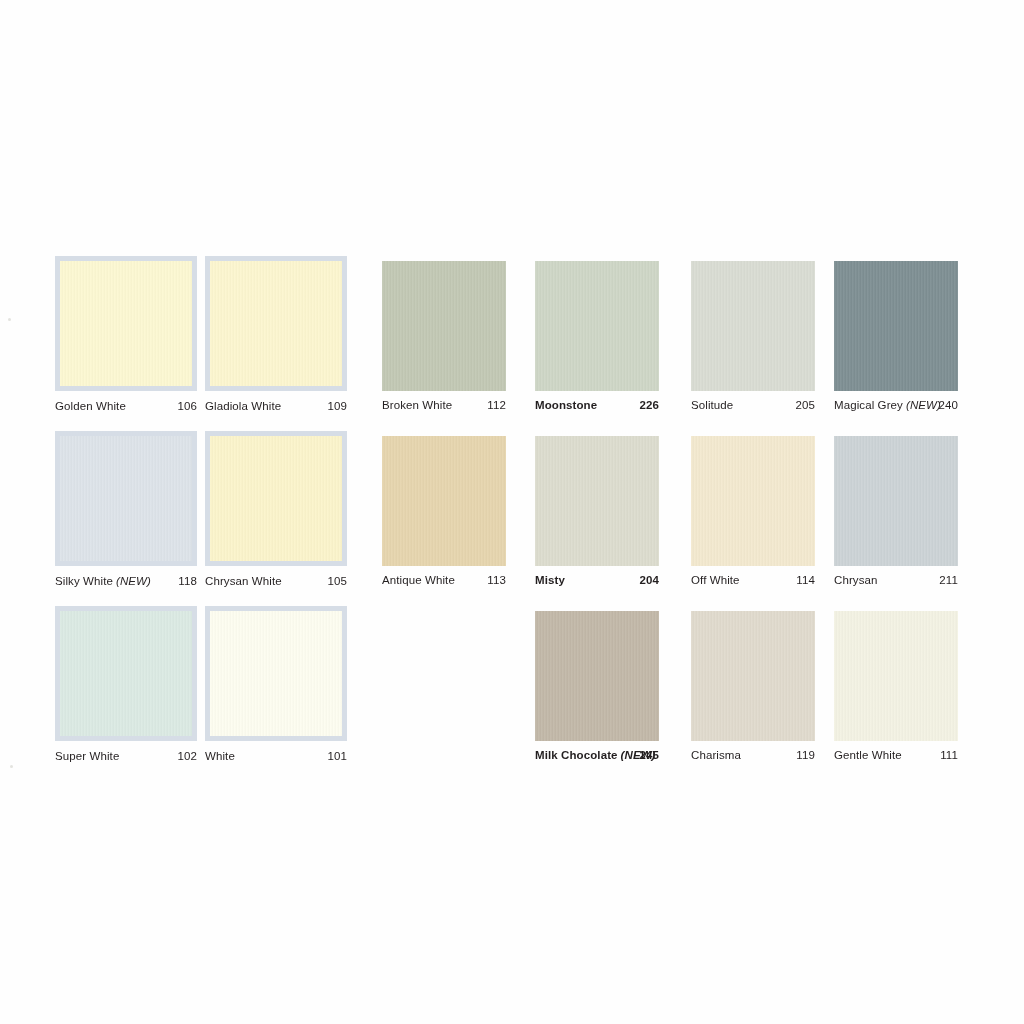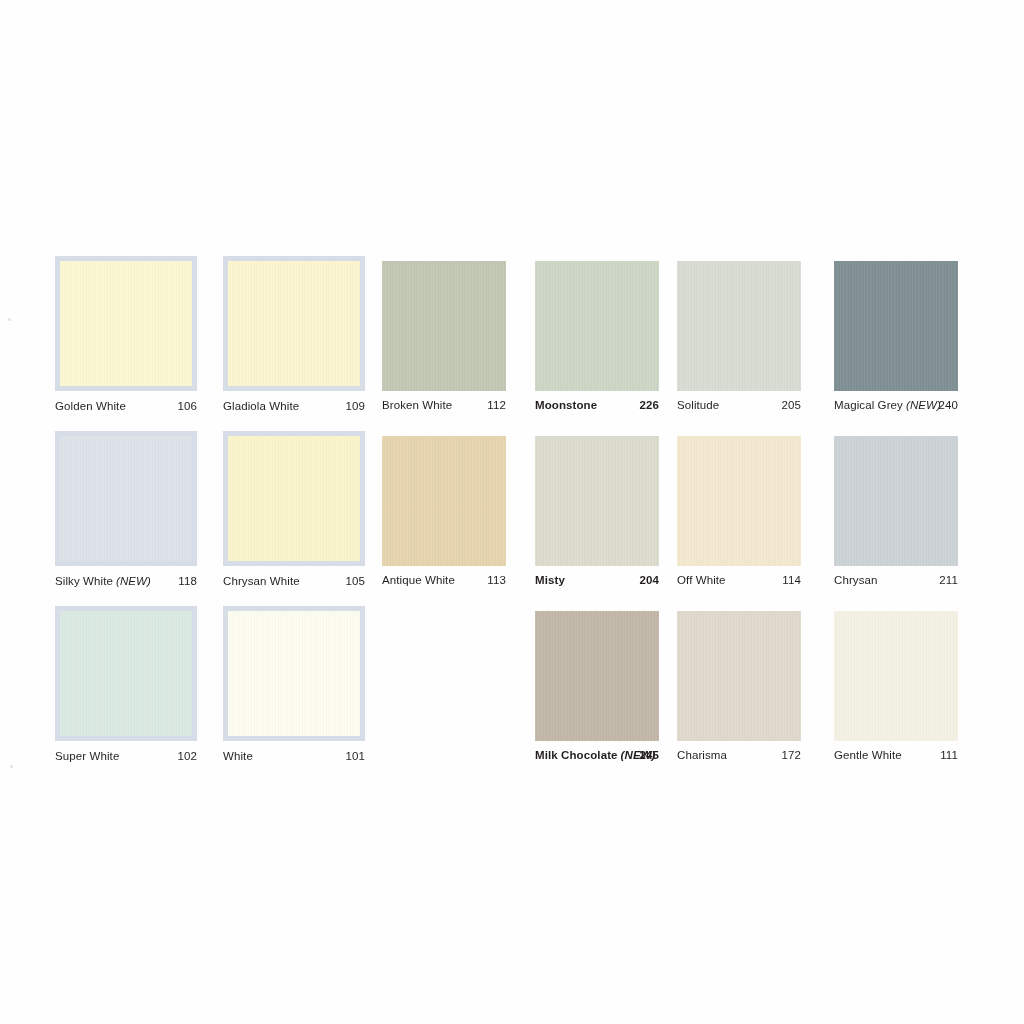--- a/index.html
+++ b/index.html
@@ -52,28 +52,28 @@
   }
 
   .cell {
     position: absolute;
     top: 0;
   }
 
   
   #group-left .cell      { width: 142px; }
   #group-left .cell.c0   { left: 0px; }
-  #group-left .cell.c1   { left: 168px; }
+  #group-left .cell.c1   { left: 150px; }
   #group-left .swatch    { height: 135px; box-sizing: border-box; }
 
   
   #group-right .cell     { width: 124px; }
   #group-right .cell.c0  { left: 0px; }
   #group-right .cell.c1  { left: 153px; font-weight: bold; }
-  #group-right .cell.c2  { left: 295px; }
+  #group-right .cell.c2  { left: 309px; }
   #group-right .cell.c3  { left: 452px; }
   #group-right .swatch   { height: 130px; }
 
   .swatch {
     width: 100%;
     position: relative;
     overflow: hidden;
   }
   
   .swatch::after {
@@ -250,21 +250,21 @@
           <div class="swatch" style="background: rgb(194, 184, 168);"></div>
           <div class="caption">
             <span class="cap-name">Milk Chocolate<span class="cap-new">(NEW)</span></span>
             <span class="cap-code">245</span>
           </div>
         </div>
         <div class="cell c2">
           <div class="swatch" style="background: rgb(224, 218, 205);"></div>
           <div class="caption">
             <span class="cap-name">Charisma</span>
-            <span class="cap-code">172</span>
+            <span class="cap-code">119</span>
           </div>
         </div>
         <div class="cell c3">
           <div class="swatch" style="background: rgb(243, 242, 227);"></div>
           <div class="caption">
             <span class="cap-name">Gentle White</span>
             <span class="cap-code">111</span>
           </div>
         </div>
       </div>

